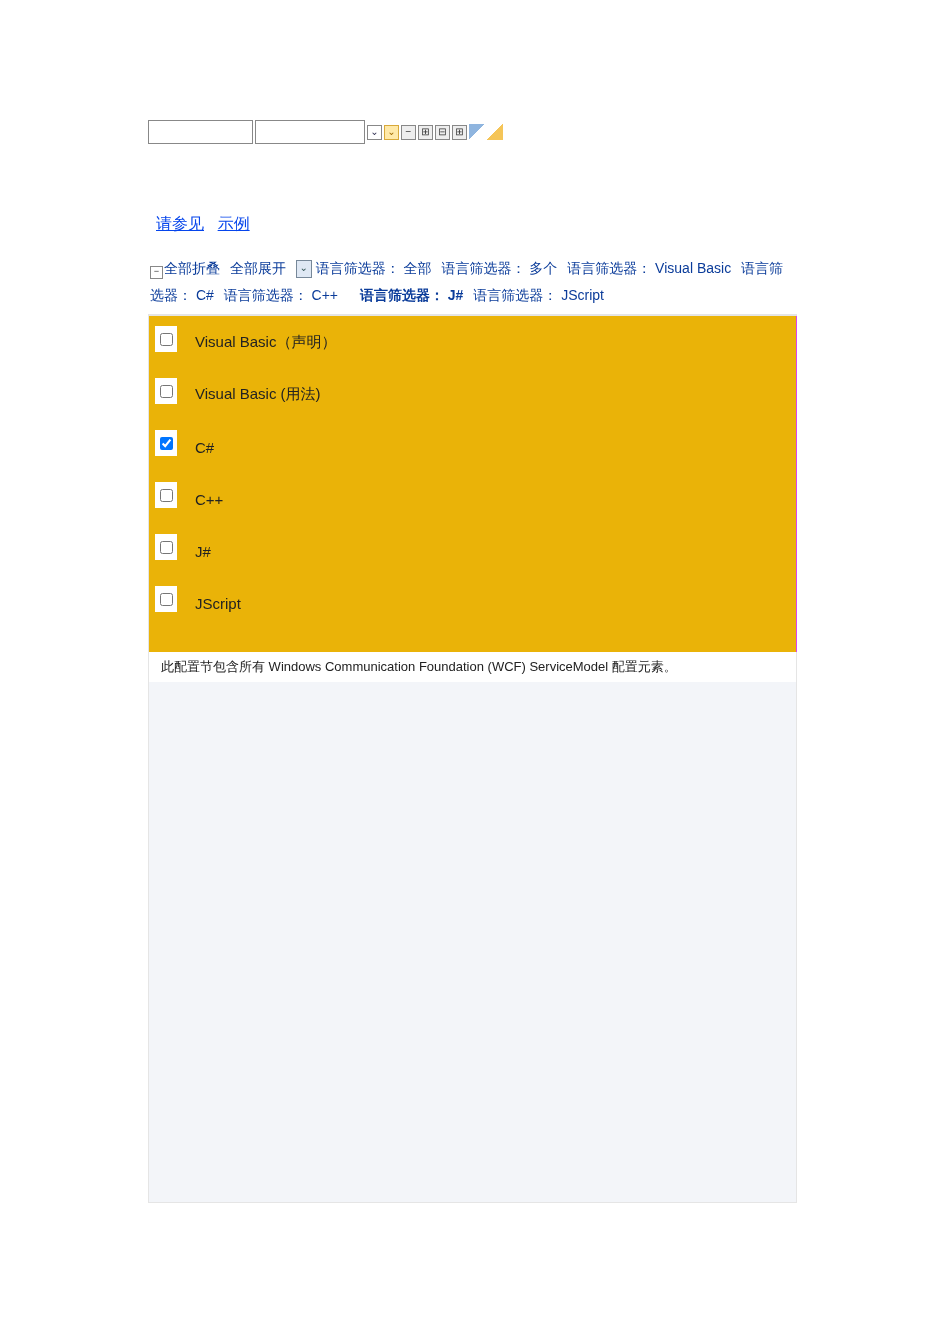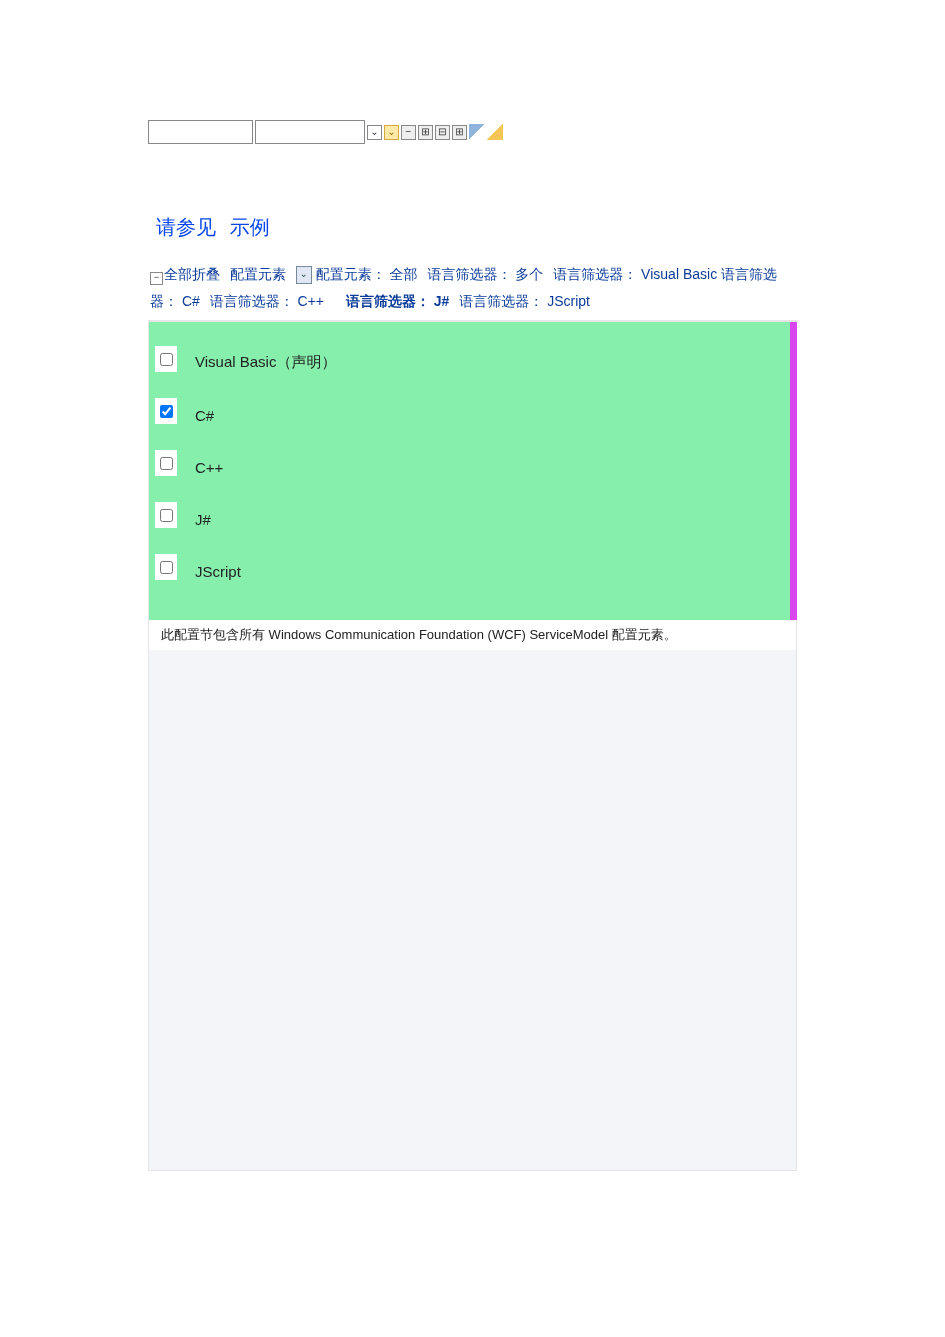--- a/index.html
+++ b/index.html
@@ -58,23 +58,24 @@
     background: linear-gradient(135deg,#fff 0 50%, #f5c558 50% 100%);
   }
 
   
   .links-row {
     margin-left: 8px;
     margin-bottom: 18px;
   }
   .links-row a {
     color: #0645ec;
+    text-decoration: underline;
     margin-right: 10px;
     cursor: pointer;
-    font-size: 20px;
+    font-size: 16px;
   }
 
   
   .filter-bar {
     color: #0b3c9a;
     font-size: 14px;
     line-height: 1.9;
     padding: 2px 4px 6px 2px;
     border-bottom: 2px solid #e5e5e5;
   }
@@ -100,24 +101,24 @@
     text-align:center;
     color:#355;
     vertical-align: middle;
     margin: 0 0 0 6px;
   }
   .filter-bar span { white-space: normal; }
   .filter-bar .seggap { margin-right: 6px; }
 
   
   .lang-area {
-    background: #86efac;
-    padding: 18px 0 14px 0;
+    background: #eab308;
+    padding: 4px 0 14px 0;
     border-left: 1px solid #e5e5e5;
-    border-right: 7px solid #d946ef;
+    border-right: 1px solid #d946ef;
   }
   .lang-row {
     display: flex;
     align-items: flex-end;
     gap: 18px;
     padding: 0 0 0 6px;
     margin: 6px 0 26px 0;
   }
   .lang-row .chk {
     width: 22px;
@@ -173,31 +174,37 @@
     </div>
 
     <div class="links-row">
       <a>请参见</a>
       <a>示例</a>
     </div>
 
     <div class="filter-bar">
       <span class="collapse-icon">−</span><span>全部折叠</span>
       <span class="seggap"></span>
-      <span>配置元素</span>
+      <span>全部展开</span>
       <span class="dropdown-icon">⌄</span>
-      <span><span style="margin-right: 6px;">配置元素： 全部 </span><span style="margin-right: 6px; margin-top: 44px;">语言筛选器： 多个 </span><span style="">语言筛选器： Visual Basic </span><span style="margin-right: 6px;">语言筛选器： C# </span><span style="margin-right: 18px;">语言筛选器： C++ </span><span style="margin-right: 6px; font-weight: bold;">语言筛选器： J# </span><span style="margin-right: 6px;">语言筛选器： JScript </span></span>
+      <span><span style="margin-right: 6px;">语言筛选器： 全部 </span><span style="margin-right: 6px; margin-top: 44px;">语言筛选器： 多个 </span><span style="margin-right: 6px;">语言筛选器： Visual Basic </span><span style="margin-right: 6px;">语言筛选器： C# </span><span style="margin-right: 18px;">语言筛选器： C++ </span><span style="margin-right: 6px; font-weight: bold;">语言筛选器： J# </span><span style="margin-right: 6px;">语言筛选器： JScript </span></span>
     </div>
 
     <div class="lang-area">
         <div class="lang-row">
           <div class="chk">
             <input type="checkbox" style="">
           </div>
           <div class="lbl">Visual Basic（声明）</div>
+        </div>
+        <div class="lang-row">
+          <div class="chk">
+            <input type="checkbox" style="">
+          </div>
+          <div class="lbl">Visual Basic (用法)</div>
         </div>
         <div class="lang-row">
           <div class="chk">
             <input type="checkbox" checked="" style="">
           </div>
           <div class="lbl">C#</div>
         </div>
         <div class="lang-row">
           <div class="chk">
             <input type="checkbox" style="">

